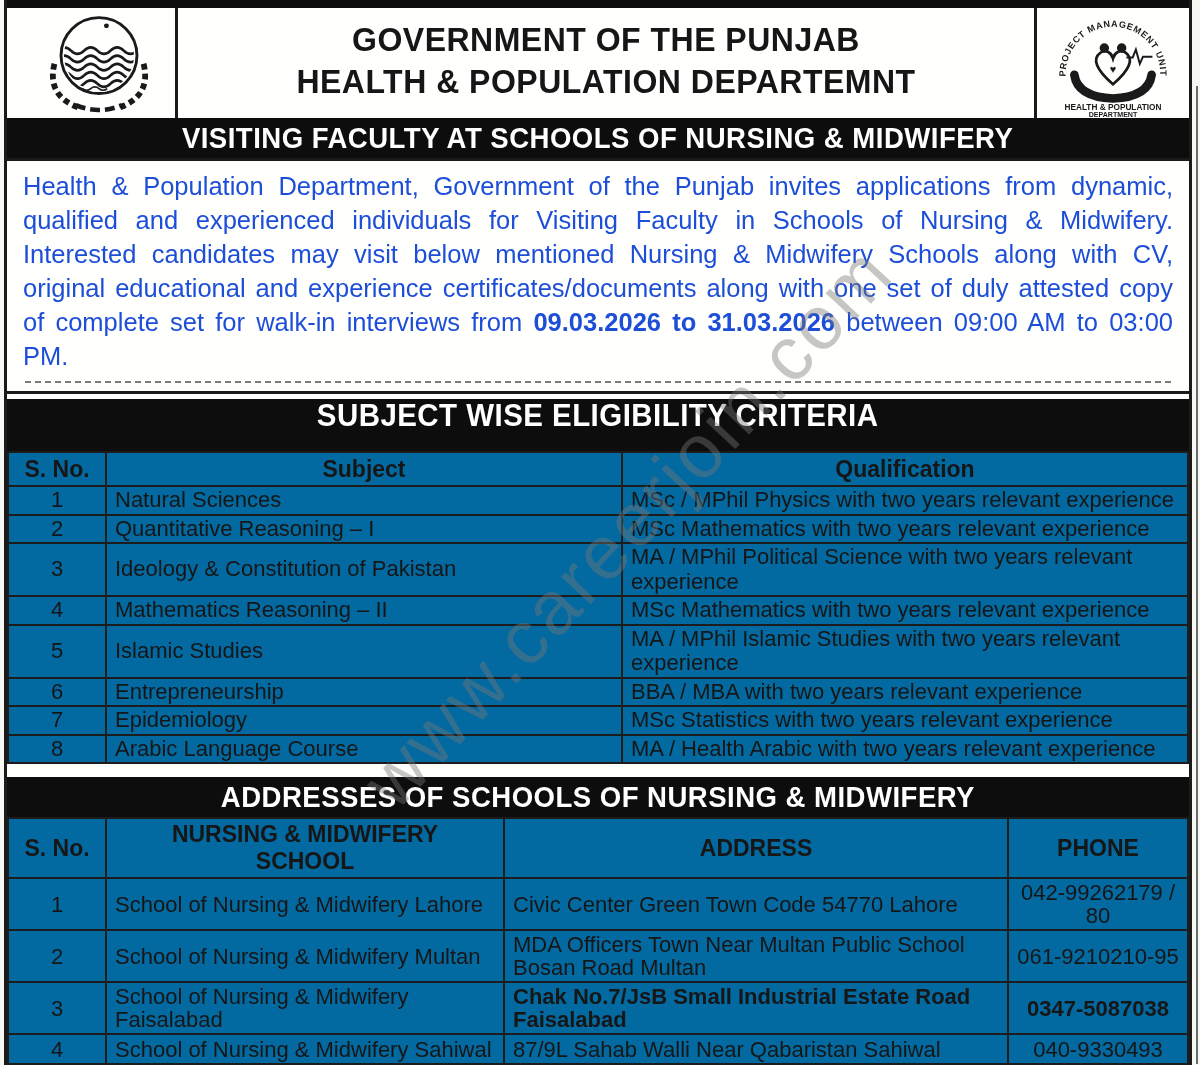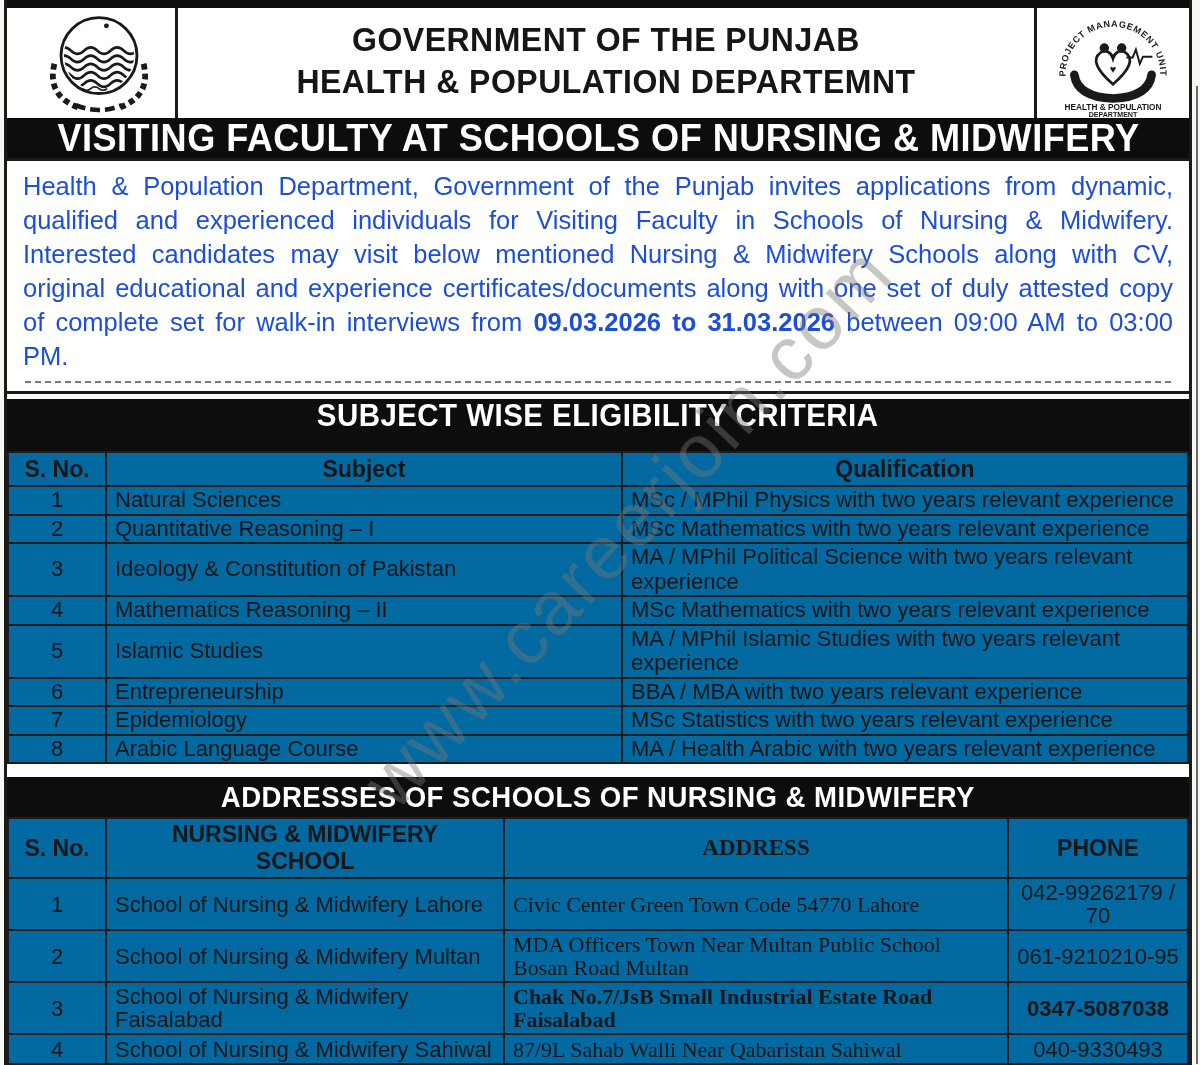--- a/index.html
+++ b/index.html
@@ -25,21 +25,21 @@
   .logo-cell{display:flex;align-items:center;justify-content:center;}
   .logo-cell.left{width:152px;border-right:3px solid #1a1a1a;}
   .logo-cell.right{width:152px;border-left:3px solid #1a1a1a;}
   .title-cell{flex:1;text-align:center;padding-top:11px;}
   .t-line{font-weight:700;font-size:33px;line-height:42px;letter-spacing:.5px;
           transform:scaleX(.97);transform-origin:center;}
 
   
   .banner{background:#0d0d0d;color:#fff;text-align:center;overflow:hidden;}
   .banner span{display:inline-block;font-weight:700;letter-spacing:.5px;transform:scaleX(.95);}
-  .banner.b1{height:40px;line-height:40px;font-size:38px;}
+  .banner.b1{height:40px;line-height:40px;font-size:29px;}
   .banner.b2{height:52px;line-height:34px;font-size:31px;}
   .banner.b3{height:40px;line-height:40px;font-size:29px;}
 
   
   .intro{
     border-top:3px solid #1a1a1a;border-bottom:3px solid #1a1a1a;
     padding:8px 16px 0;
     font-size:25.5px;line-height:34px;word-spacing:1px;
     text-align:justify;color:#1d4ed8;
   }
@@ -53,21 +53,21 @@
   table{width:100%;border-collapse:collapse;background:#0369a1;}
   th,td{border:2px solid #1c1c1c;}
   .elig th{font-size:23px;height:30px;font-weight:700;}
   .elig td{font-size:22px;line-height:24.5px;padding:1px 8px;height:24px;}
   .elig .c-sno{width:92px;text-align:center;padding:1px 2px;}
   .elig .c-sub{width:498px;}
   .addr th{font-size:23px;font-weight:700;padding:2px 4px;height:36px;}
   .addr td{font-size:22px;line-height:23px;padding:2px 8px;height:24px;}
   .addr .c-sno{width:92px;text-align:center;padding:2px 2px;}
   .addr .c-school{width:380px;}
-  .addr .c-addrs{width:486px;font-family:Liberation Serif, serif;}
+  .addr .c-addrs{width:486px;}
   .addr .c-phone{text-align:center;}
   .narrow-head{display:inline-block;max-width:270px;}
   .bold-cell{font-weight:700;}
 
   
   .footer{background:#0a0a0a;color:#fff;display:flex;height:148px;position:relative;}
   .f-text{flex:1;text-align:center;padding-top:7px;}
   .f-title{font-size:28px;font-weight:700;line-height:33px;}
   .f-crest{width:205px;border-left:3px solid #ffffff;display:flex;align-items:center;justify-content:center;}
 
@@ -223,21 +223,21 @@
         <th class="c-school">
           <span class="narrow-head">NURSING &amp; MIDWIFERY SCHOOL</span>
         </th>
         <th class="c-addrs">ADDRESS</th>
         <th>PHONE</th>
       </tr>
       <tr>
         <td class="c-sno">1</td>
         <td class="c-school">School of Nursing &amp; Midwifery Lahore</td>
         <td class="c-addrs">Civic Center Green Town Code 54770 Lahore</td>
-        <td class="c-phone">042-99262179 / 70</td>
+        <td class="c-phone">042-99262179 / 80</td>
       </tr>
       <tr>
         <td class="c-sno">2</td>
         <td class="c-school">School of Nursing &amp; Midwifery Multan</td>
         <td class="c-addrs">MDA Officers Town Near Multan Public School Bosan Road Multan</td>
         <td class="c-phone">061-9210210-95</td>
       </tr>
       <tr>
         <td class="c-sno">3</td>
         <td class="c-school">School of Nursing &amp; Midwifery Faisalabad</td>

